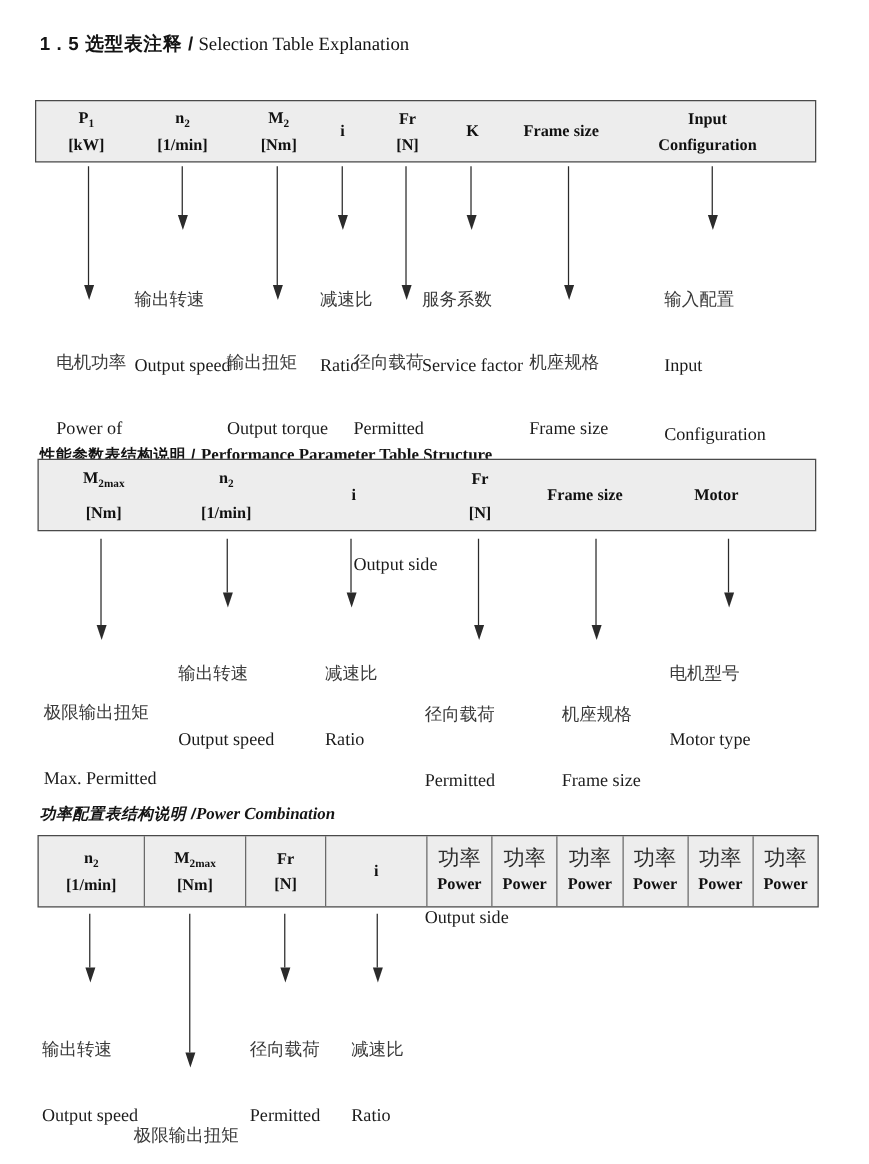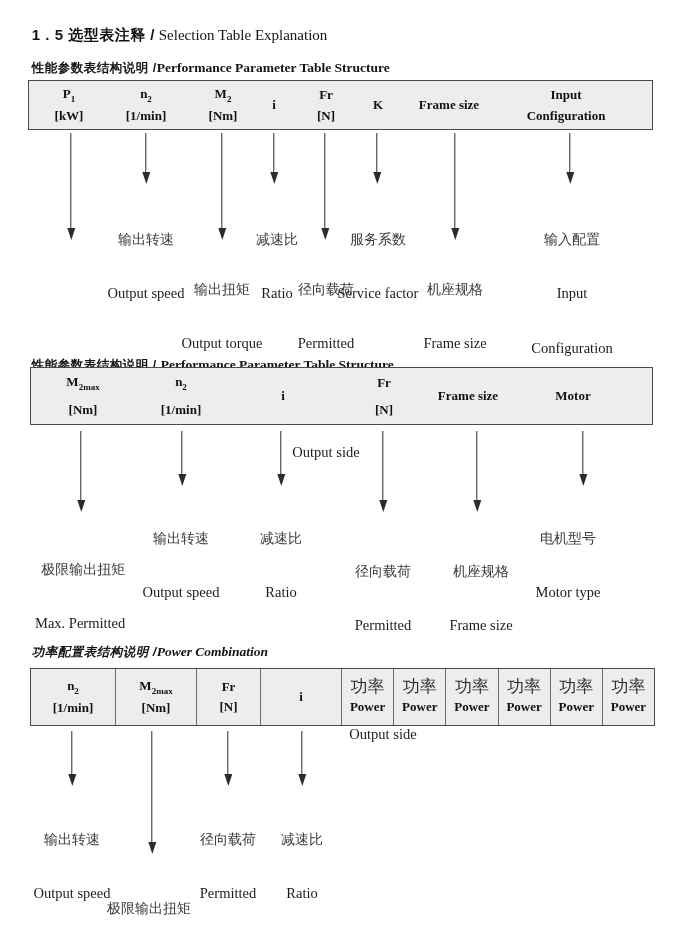--- a/index.html
+++ b/index.html
@@ -28,37 +28,34 @@
          justify-content:center; align-items:center; gap:6px;
          font-family:"Liberation Serif",serif; font-weight:bold; font-size:13px; color:#111;
          white-space:pre; line-height:14px; }
   .t3c:last-child { border-right:none; }
   .t3c .zh-line { font-family:"Liberation Sans",sans-serif; font-weight:normal; color:#2e2e2e; font-size:17px; }
   
   .ar { position:absolute; width:1.4px; background:#2b2b2b; transform:translateX(-50%); }
   .ar::after { content:""; position:absolute; top:100%; left:50%; transform:translateX(-50%);
                width:0; height:0; border:4.5px solid transparent; border-top:12px solid #2b2b2b; }
   
-  .co { position:absolute; text-align:center; transform:translateX(-50%); white-space:pre; }
-  .co.la { transform:none; text-align:right; }
+  .co { position:absolute; transform:translateX(-50%); white-space:pre; }
+  .co.la { transform:none; text-align:left; }
   .co .z { font-family:"Liberation Sans",sans-serif; font-size:14px; color:#3a3a3a; line-height:18px; }
   .co .e { font-family:"Liberation Serif",serif; font-size:14.5px; color:#1b1b1b; line-height:18.5px; }
 </style>
 </head>
 <body>
 
 <div id="page">
 
   <div class="heading" id="page-title" style="top:8px;">
     <span class="h-zh">1 . 5 选型表注释 /</span><span class="h-en"> Selection Table Explanation</span>
   </div>
 
-  <div class="heading" style="top:40px;">
-    <span class="h-zh" style="font-size:12.5px">性能参数表结构说明 /</span><span class="h-en">Performance Parameter Table Structure</span>
-  </div>
 
   <div class="tbl tbl1" style="left:28px; top:80px; width:625px; height:50px;">
     <div class="cell" style="left:40px">
       <div><span>P</span><sub>1</sub></div>
       <div>[kW]</div>
     </div>
     <div class="cell" style="left:117px">
       <div><span>n</span><sub>2</sub></div>
       <div>[1/min]</div>
     </div>
@@ -104,20 +101,25 @@
   </div>
   <div class="co" style="left:378px; top:194px;">
     <div class="z">服务系数</div>
     <div class="e">Service factor</div>
   </div>
   <div class="co" style="left:572px; top:194px;">
     <div class="z">输入配置</div>
     <div class="e">Input</div>
     <div class="e">Configuration</div>
   </div>
+  <div class="co" style="left:73px; top:244px;">
+    <div class="z">电机功率</div>
+    <div class="e">Power of</div>
+    <div class="e">motor</div>
+  </div>
   <div class="co" style="left:222px; top:244px;">
     <div class="z">输出扭矩</div>
     <div class="e">Output torque</div>
   </div>
   <div class="co" style="left:326px; top:244px;">
     <div class="z">径向载荷</div>
     <div class="e">Permitted</div>
     <div class="e">Overhung load</div>
     <div class="e">Output side</div>
   </div>

